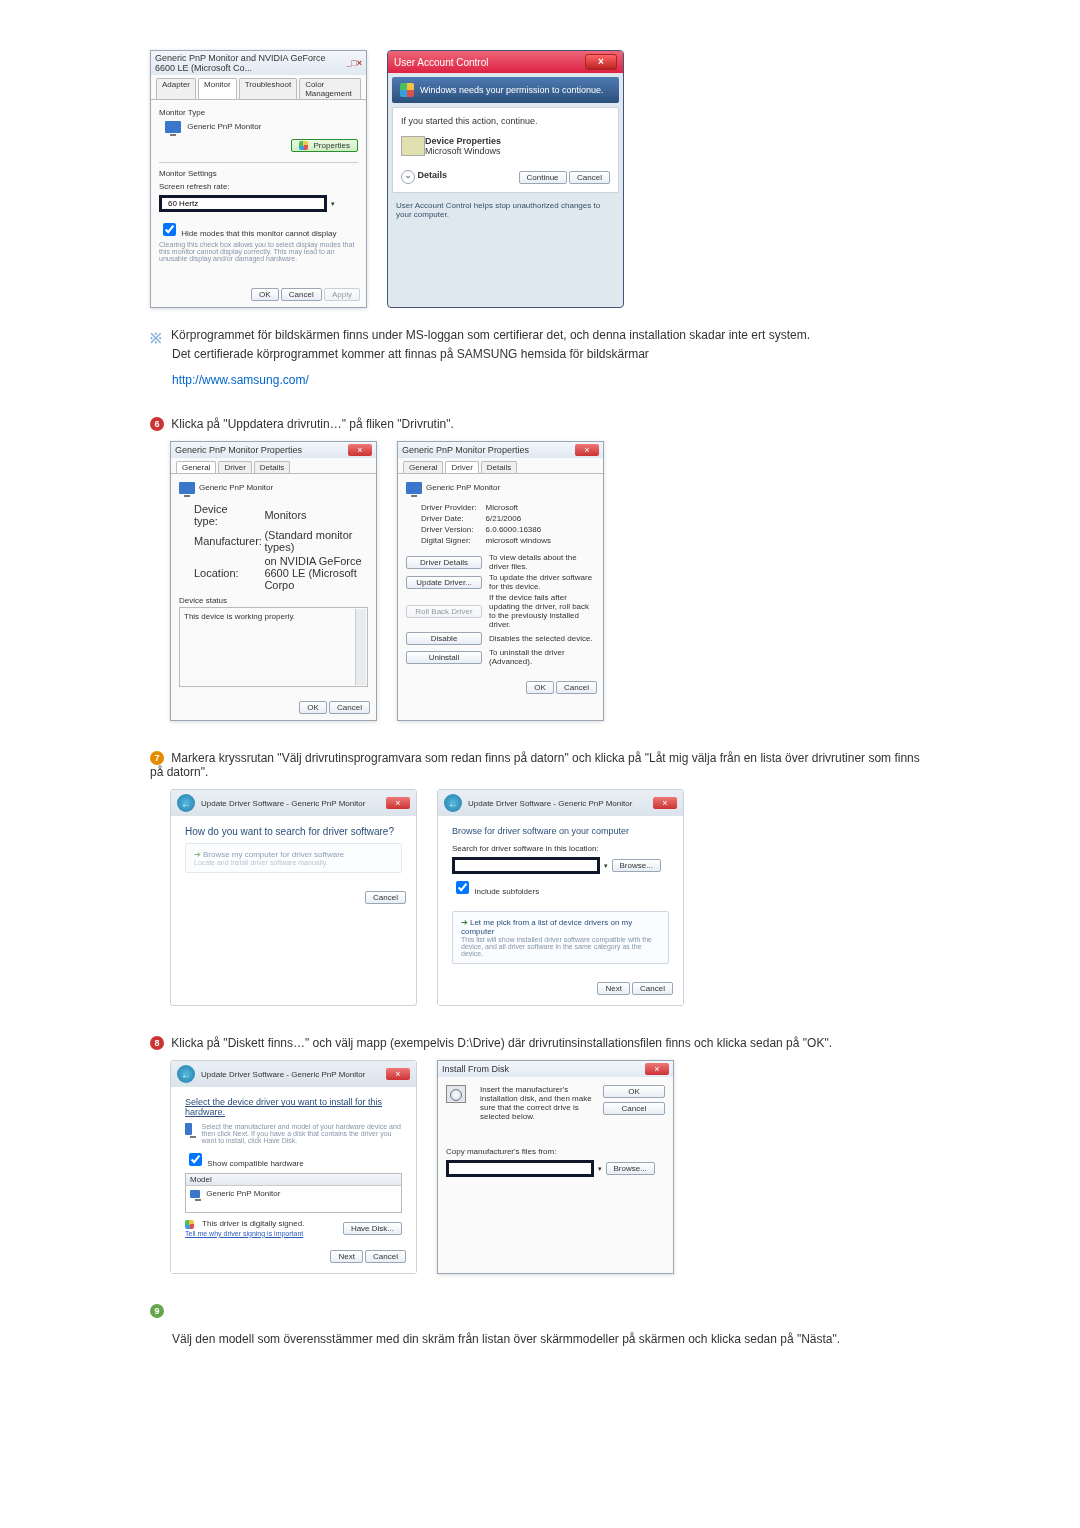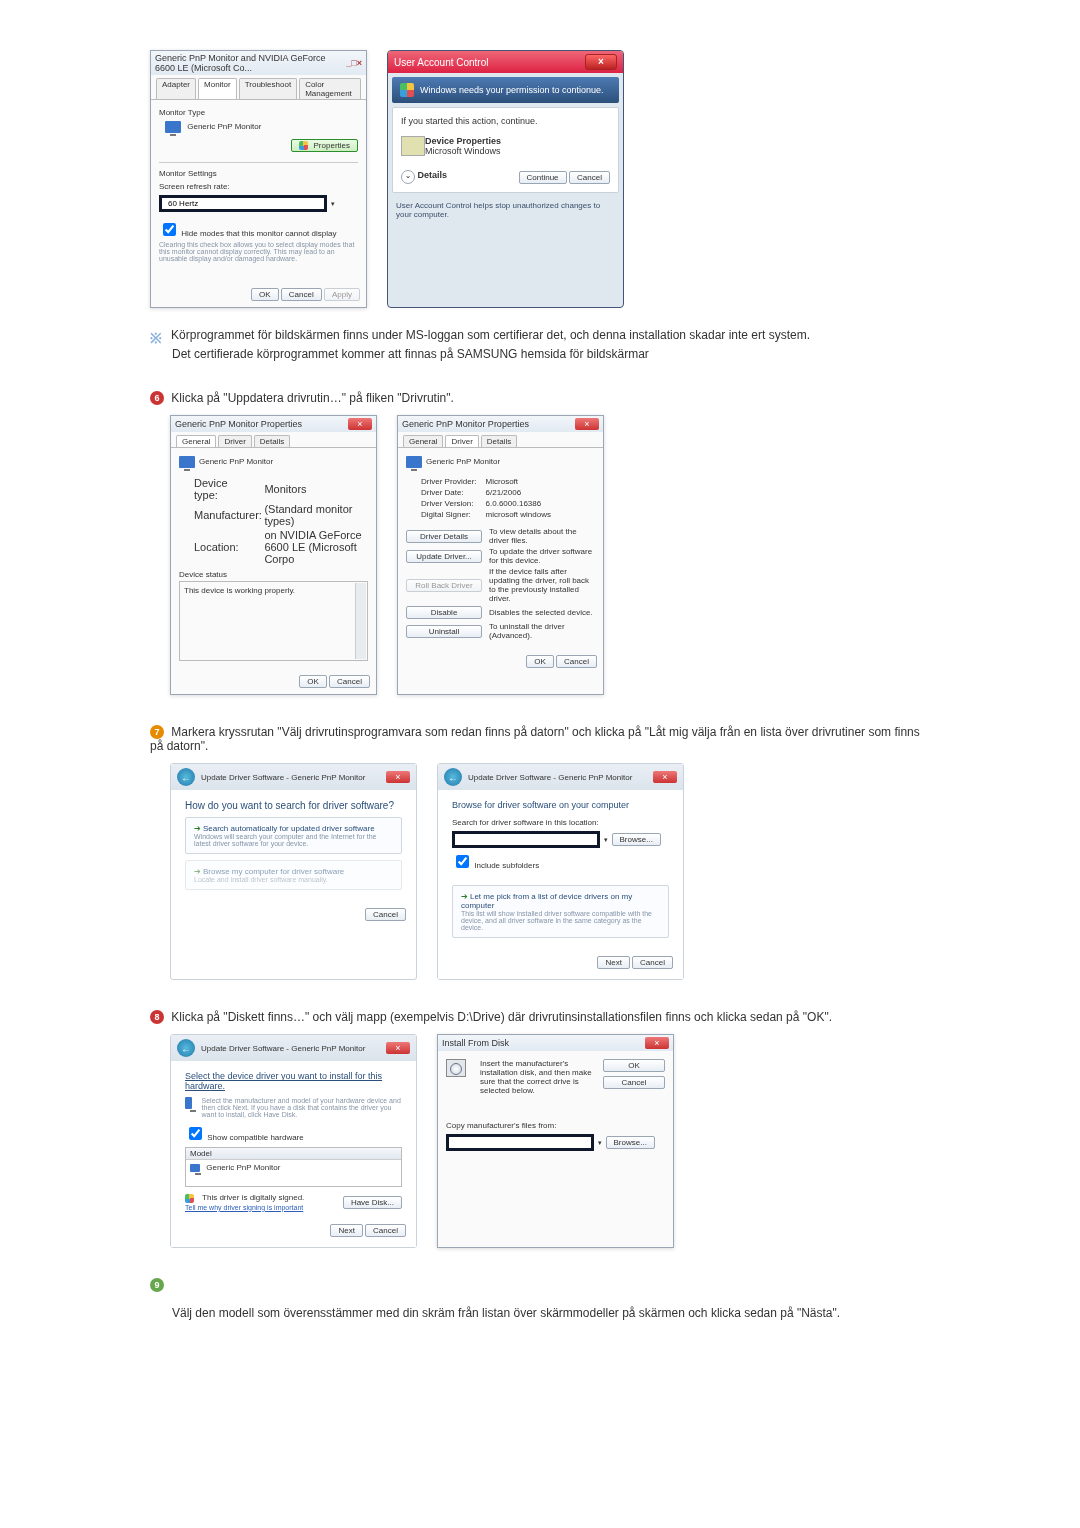--- a/index.html
+++ b/index.html
@@ -258,20 +258,21 @@
   </div>
 
   <div class="step">
     <div style="margin-top:20px;">
       <span class="note-x">※</span>
       <span class="step-text" style="margin-left:0;display:inline;">
         <span>Körprogrammet för bildskärmen finns under MS-loggan som certifierar det, och denna installation skadar inte ert system.</span><br>
         <span style="margin-left:22px;display:inline-block;">Det certifierade körprogrammet kommer att finnas på SAMSUNG hemsida för bildskärmar</span>
       </span>
     </div>
+    <div class="link" style="margin:12px 0 0 22px;">http://www.samsung.com/</div>
   </div>
 
   <div class="step">
     <span class="num-badge badge-red">6</span>
     <span>Klicka på "Uppdatera drivrutin…" på fliken "Drivrutin".</span>
 
     <div class="shots-row">
 
       <div class="win" style="width:205px;">
         <div class="win-titlebar win-title-light">
@@ -387,24 +388,20 @@
       <div class="wiz" style="width:245px;">
         <div class="wiz-head">
           <div style="display:flex;align-items:center;">
             <span class="wiz-back">←</span>
             <span>Update Driver Software - Generic PnP Monitor</span>
           </div>
           <span class="win-close-red">×</span>
         </div>
         <div class="wiz-body">
           <div style="color:#2a4f7a;font-size:10px;font-weight:500;">How do you want to search for driver software?</div>
-          <div class="choice arrow">
-            <span style="color:#2a4f7a;">Search automatically for updated driver software</span>
-            <div class="sub">Windows will search your computer and the Internet for the latest driver software for your device.</div>
-          </div>
           <div class="choice arrow" style="opacity:.55;">
             <span style="color:#2a4f7a;">Browse my computer for driver software</span>
             <div class="sub">Locate and install driver software manually.</div>
           </div>
         </div>
         <div class="wiz-footer"><span class="btn">Cancel</span></div>
       </div>
 
       <div class="wiz" style="width:245px;">
         <div class="wiz-head">

